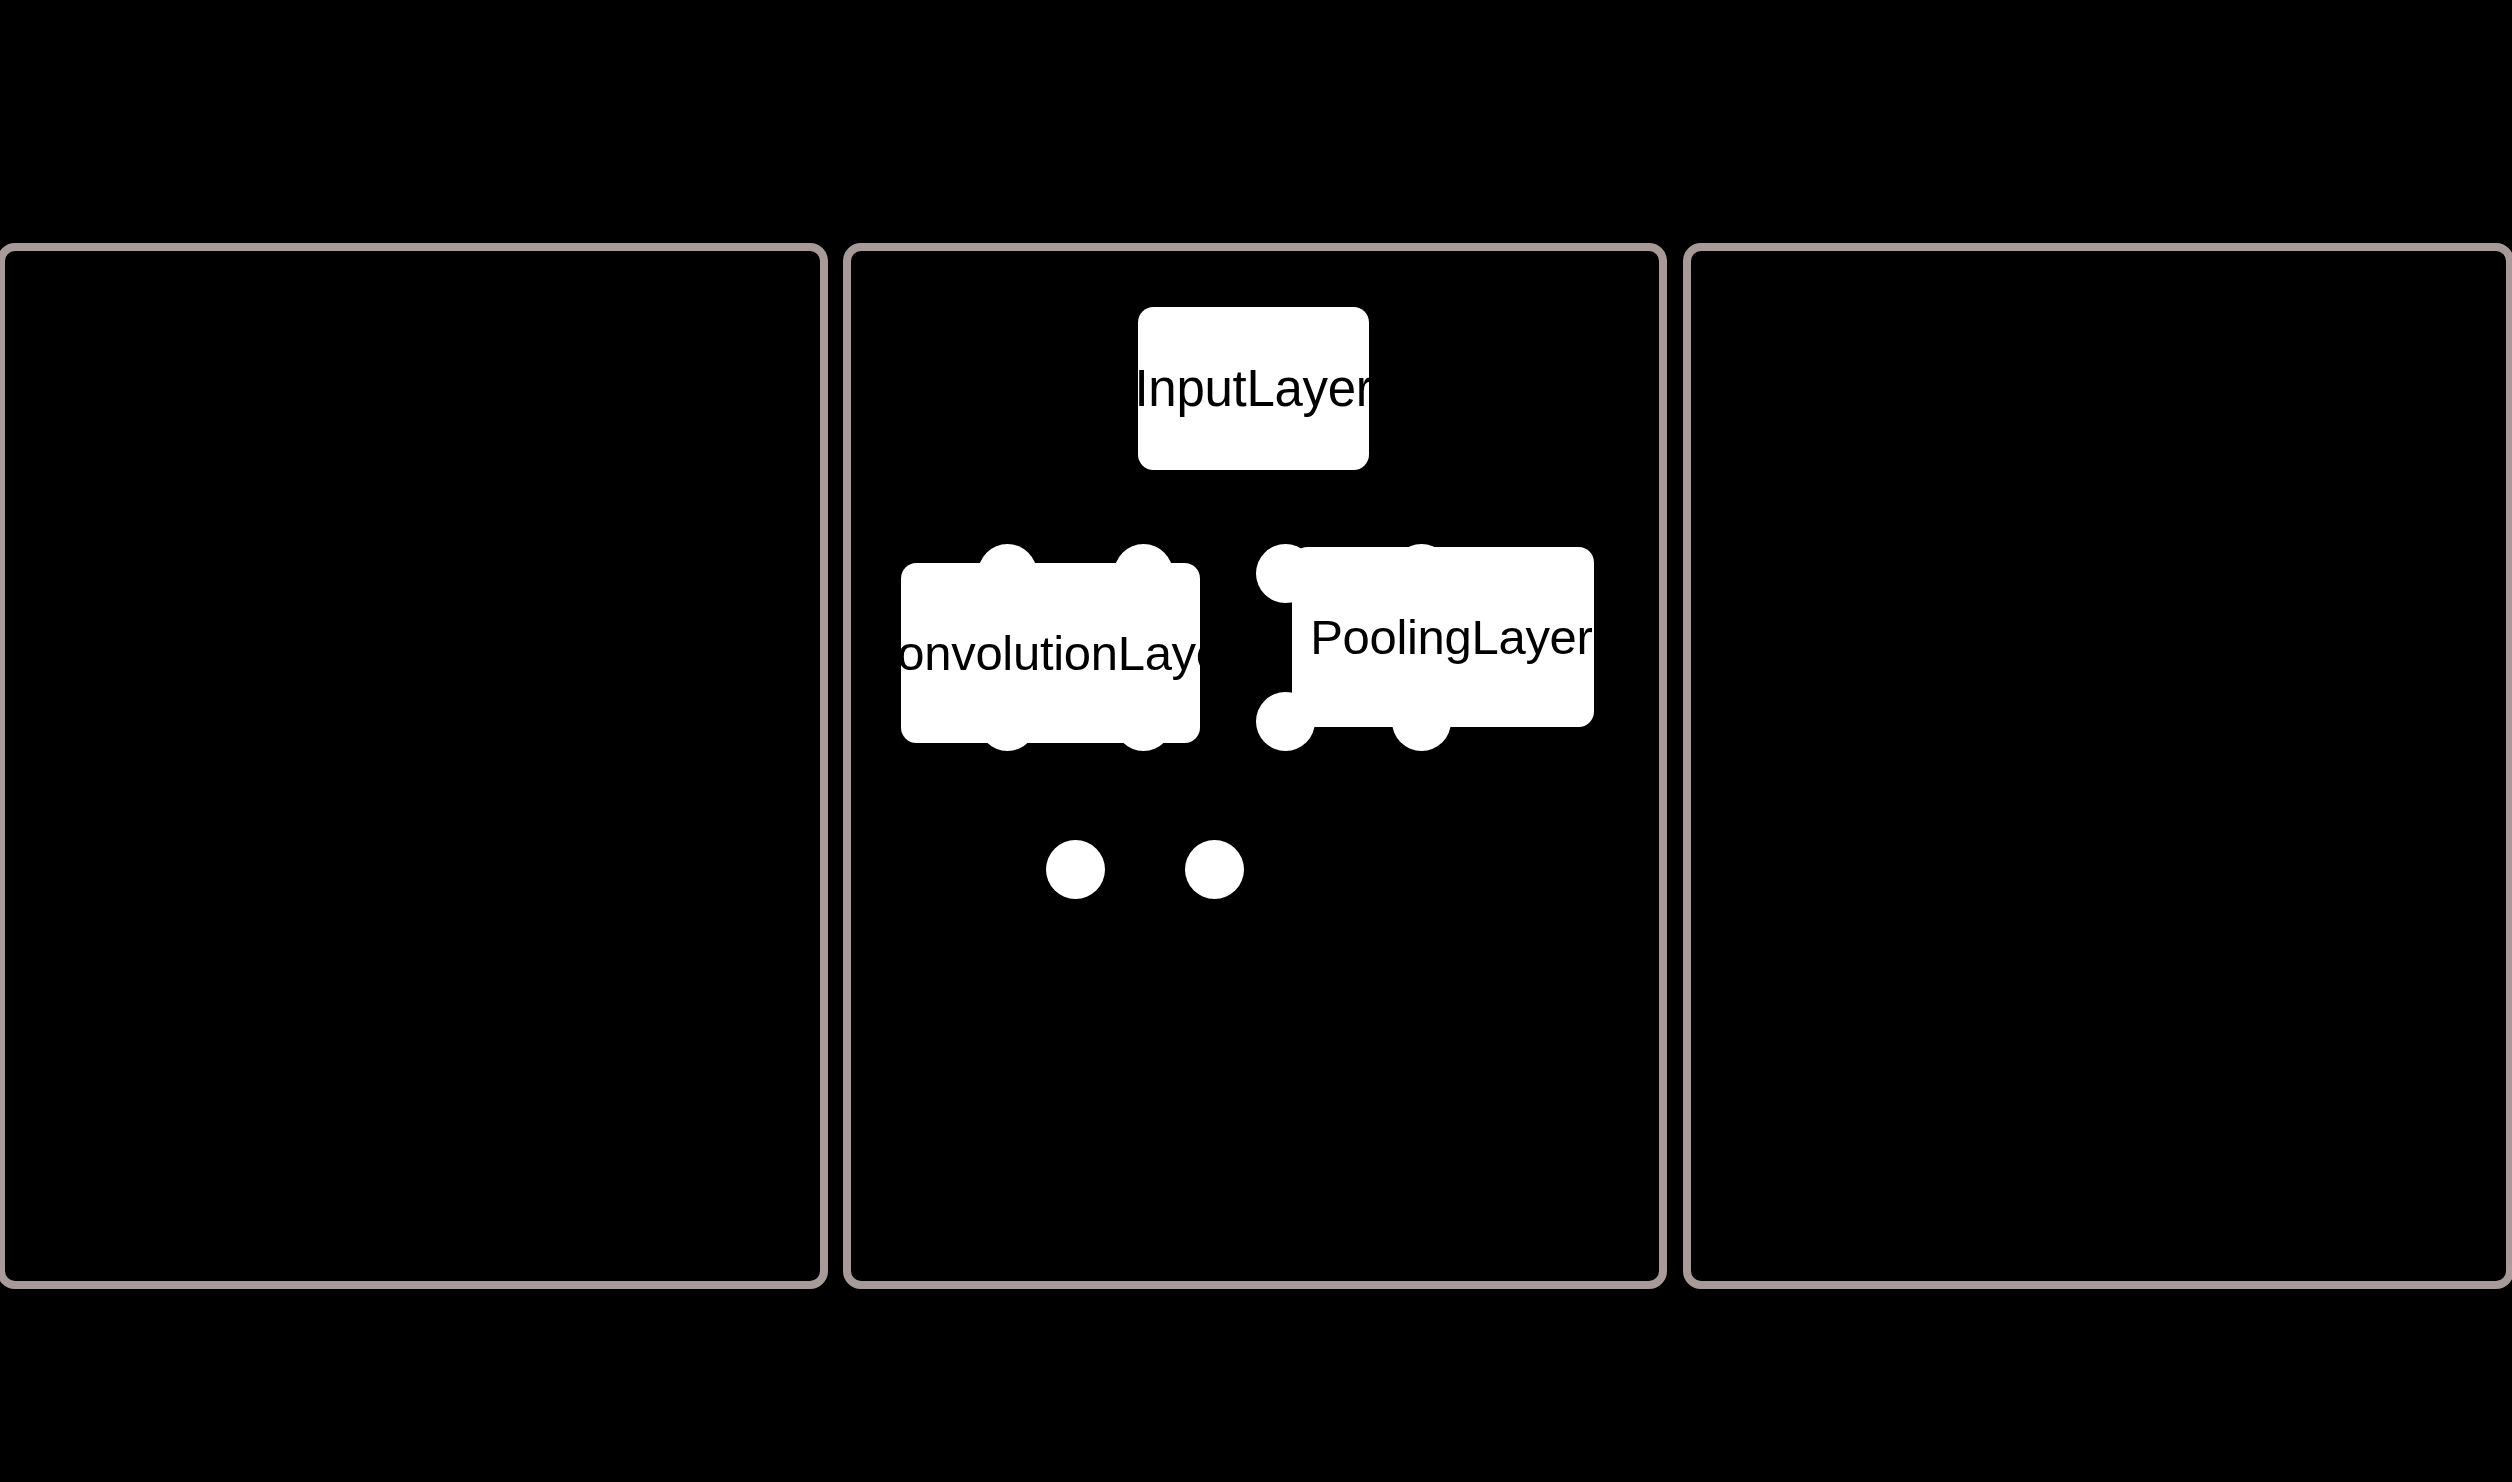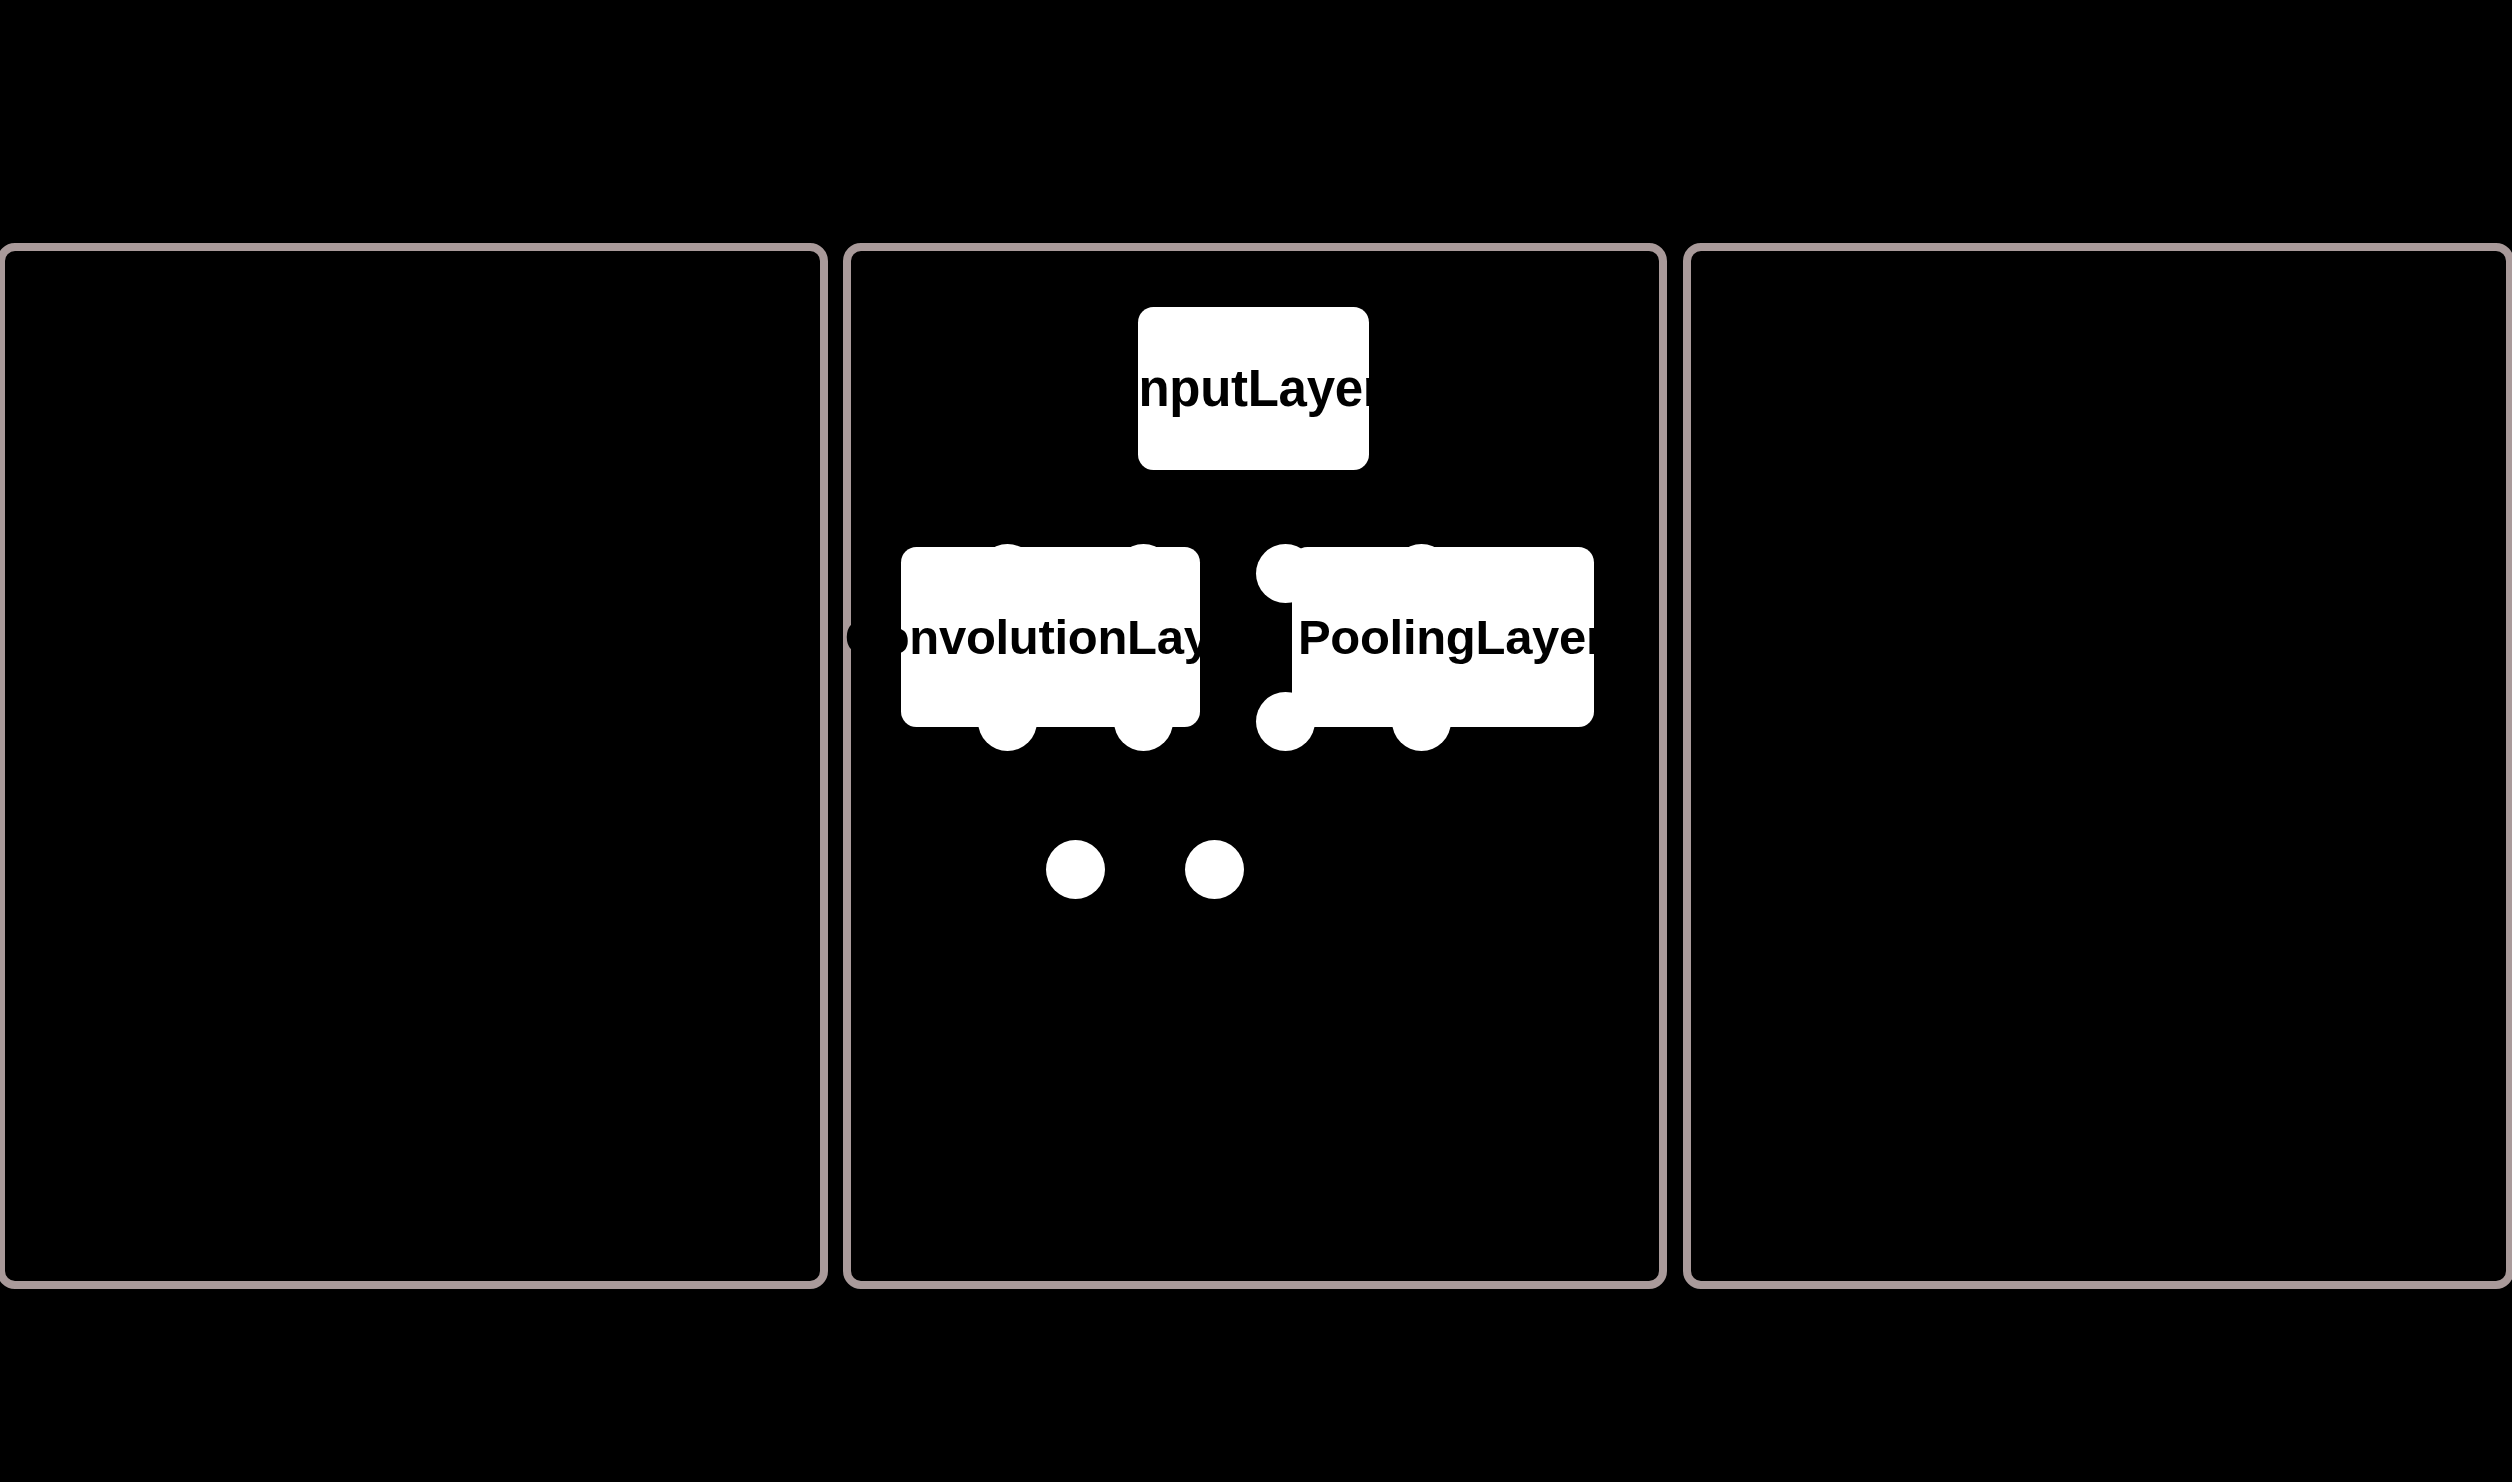--- a/index.html
+++ b/index.html
@@ -38,39 +38,39 @@
   .node-box {
     position: absolute;
     box-sizing: border-box;
     background: #ffffff;
     border-radius: 15.4px;
     display: flex;
     align-items: center;
     justify-content: center;
     text-align: center;
     color: #000000;
-    font-weight: 700;
+    font-weight: 400;
     line-height: 1.08;
     letter-spacing: -0.3px;
     padding: 3.5px 8.3px;
   }
 
   
   .box-input {
     left: 287px;
     top: 56px;
     width: 231px;
     height: 163px;
     font-size: 51px;
   }
 
   
   .box-convolution {
     left: 50px;
-    top: 296px;
+    top: 312px;
     width: 299px;
     height: 180px;
     font-size: 49px;
   }
 
   
   .box-pooling {
     left: 441px;
     top: 296px;
     width: 302px;

